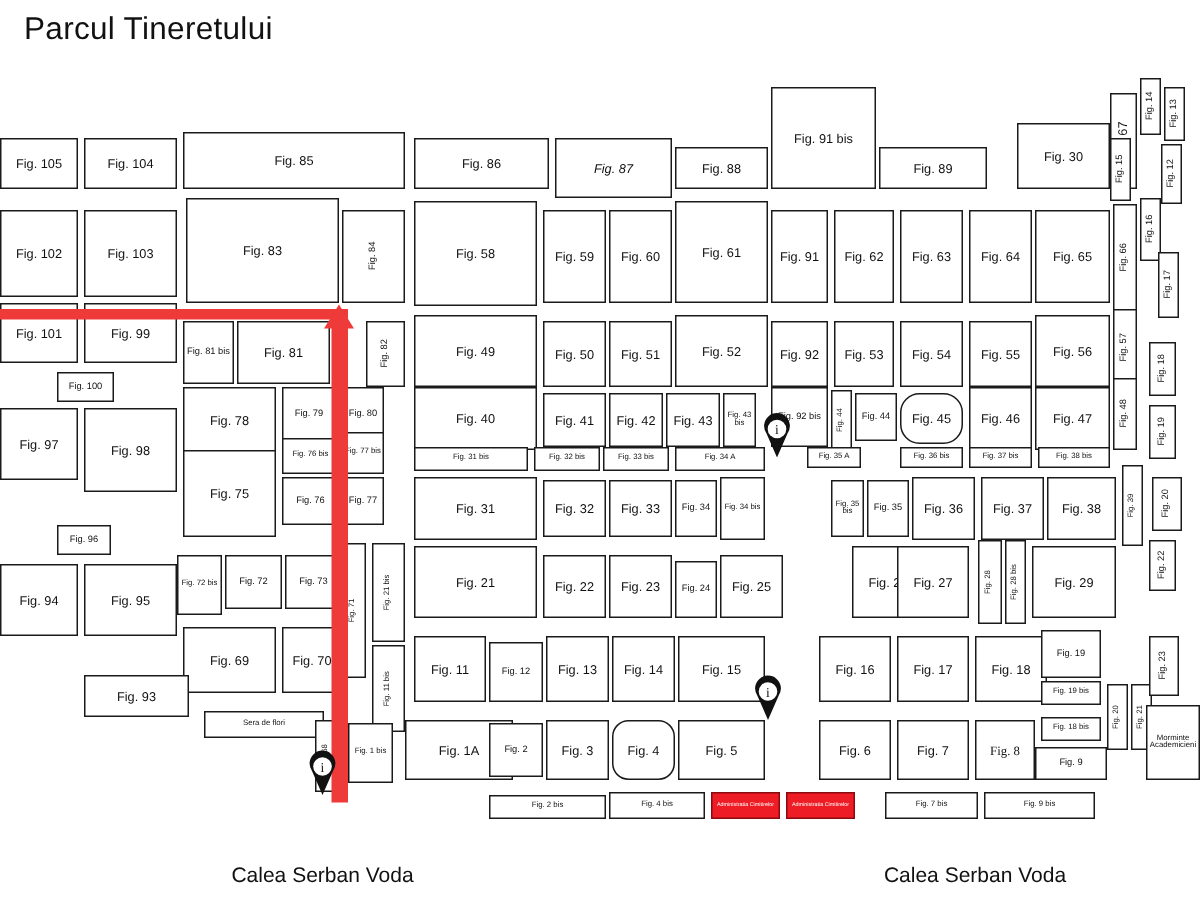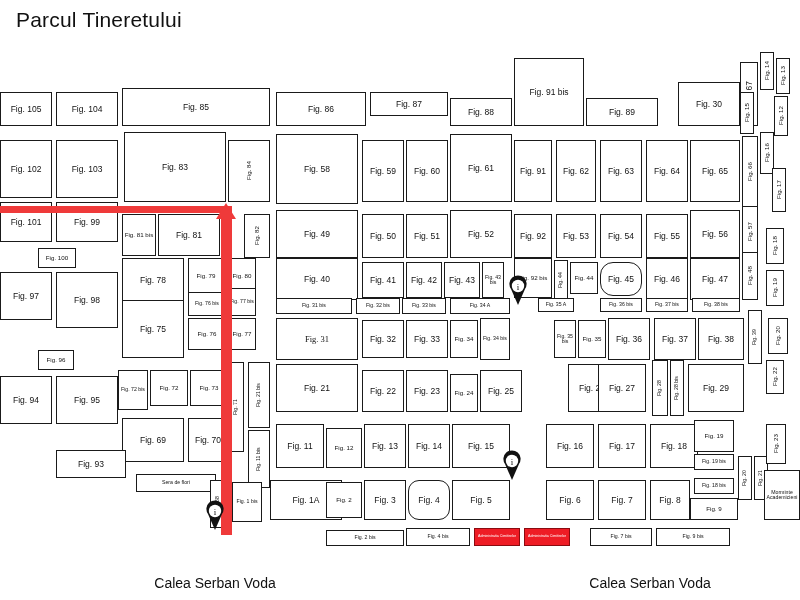--- a/index.html
+++ b/index.html
@@ -35,21 +35,21 @@
   .pin{position:absolute;width:22px;height:30px;}
 </style>
 </head>
 <body>
 
 <div id="map">
     <div class="plot" style="left: 0px; top: 92px; width: 52px; height: 34px;">Fig. 105</div>
     <div class="plot" style="left: 56px; top: 92px; width: 62px; height: 34px;">Fig. 104</div>
     <div class="plot" style="left: 122px; top: 88px; width: 148px; height: 38px;">Fig. 85</div>
     <div class="plot" style="left: 276px; top: 92px; width: 90px; height: 34px;">Fig. 86</div>
-    <div class="plot" style="left: 370px; top: 92px; width: 78px; height: 24px;">Fig. 87</div>
+    <div class="plot" style="left: 370px; top: 92px; width: 78px; height: 40px; font-style: italic;">Fig. 87</div>
     <div class="plot" style="left: 450px; top: 98px; width: 62px; height: 28px;">Fig. 88</div>
     <div class="plot" style="left: 514px; top: 58px; width: 70px; height: 68px;">Fig. 91 bis</div>
     <div class="plot" style="left: 586px; top: 98px; width: 72px; height: 28px;">Fig. 89</div>
     <div class="plot" style="left: 678px; top: 82px; width: 62px; height: 44px;">Fig. 30</div>
     <div class="plot v" style="left: 740px; top: 62px; width: 18px; height: 64px;">Fig. 67</div>
     <div class="plot v sm" style="left: 760px; top: 52px; width: 14px; height: 38px;">Fig. 14</div>
     <div class="plot v sm" style="left: 776px; top: 58px; width: 14px; height: 36px;">Fig. 13</div>
     <div class="plot v sm" style="left: 740px; top: 92px; width: 14px; height: 42px;">Fig. 15</div>
     <div class="plot v sm" style="left: 774px; top: 96px; width: 14px; height: 40px;">Fig. 12</div>
     <div class="plot" style="left: 0px; top: 140px; width: 52px; height: 58px;">Fig. 102</div>
@@ -109,21 +109,21 @@
     <div class="plot xs" style="left: 356px; top: 298px; width: 44px; height: 16px;">Fig. 32 bis</div>
     <div class="plot xs" style="left: 402px; top: 298px; width: 44px; height: 16px;">Fig. 33 bis</div>
     <div class="plot xs" style="left: 450px; top: 298px; width: 60px; height: 16px;">Fig. 34 A</div>
     <div class="plot xs" style="left: 538px; top: 298px; width: 36px; height: 14px;">Fig. 35 A</div>
     <div class="plot xs" style="left: 600px; top: 298px; width: 42px; height: 14px;">Fig. 36 bis</div>
     <div class="plot xs" style="left: 646px; top: 298px; width: 42px; height: 14px;">Fig. 37 bis</div>
     <div class="plot xs" style="left: 692px; top: 298px; width: 48px; height: 14px;">Fig. 38 bis</div>
     <div class="plot" style="left: 122px; top: 300px; width: 62px; height: 58px;">Fig. 75</div>
     <div class="plot sm" style="left: 188px; top: 318px; width: 38px; height: 32px;">Fig. 76</div>
     <div class="plot sm" style="left: 228px; top: 318px; width: 28px; height: 32px;">Fig. 77</div>
-    <div class="plot" style="left: 276px; top: 318px; width: 82px; height: 42px; font-family: Liberation Serif, serif;">Fig. 31</div>
+    <div class="plot" style="left: 276px; top: 318px; width: 82px; height: 42px;">Fig. 31</div>
     <div class="plot" style="left: 362px; top: 320px; width: 42px; height: 38px;">Fig. 32</div>
     <div class="plot" style="left: 406px; top: 320px; width: 42px; height: 38px;">Fig. 33</div>
     <div class="plot sm" style="left: 450px; top: 320px; width: 28px; height: 38px;">Fig. 34</div>
     <div class="plot xs" style="left: 480px; top: 318px; width: 30px; height: 42px;">Fig. 34 bis</div>
     <div class="plot xs" style="left: 554px; top: 320px; width: 22px; height: 38px;">Fig. 35 bis</div>
     <div class="plot sm" style="left: 578px; top: 320px; width: 28px; height: 38px;">Fig. 35</div>
     <div class="plot" style="left: 608px; top: 318px; width: 42px; height: 42px;">Fig. 36</div>
     <div class="plot" style="left: 654px; top: 318px; width: 42px; height: 42px;">Fig. 37</div>
     <div class="plot" style="left: 698px; top: 318px; width: 46px; height: 42px;">Fig. 38</div>
     <div class="plot v xs" style="left: 748px; top: 310px; width: 14px; height: 54px;">Fig. 39</div>
@@ -167,21 +167,21 @@
     <div class="plot xs" style="left: 136px; top: 474px; width: 80px; height: 18px;">Sera de flori</div>
     <div class="plot v xs" style="left: 210px; top: 480px; width: 16px; height: 48px;">Fig. 68</div>
     <div class="plot xs" style="left: 232px; top: 482px; width: 30px; height: 40px;">Fig. 1 bis</div>
     <div class="plot" style="left: 270px; top: 480px; width: 72px; height: 40px;">Fig. 1A</div>
     <div class="plot sm" style="left: 326px; top: 482px; width: 36px; height: 36px;">Fig. 2</div>
     <div class="plot" style="left: 364px; top: 480px; width: 42px; height: 40px;">Fig. 3</div>
     <div class="plot" style="left: 408px; top: 480px; width: 42px; height: 40px; border-radius: 11px;">Fig. 4</div>
     <div class="plot" style="left: 452px; top: 480px; width: 58px; height: 40px;">Fig. 5</div>
     <div class="plot" style="left: 546px; top: 480px; width: 48px; height: 40px;">Fig. 6</div>
     <div class="plot" style="left: 598px; top: 480px; width: 48px; height: 40px;">Fig. 7</div>
-    <div class="plot" style="left: 650px; top: 480px; width: 40px; height: 40px;">Fig. 8</div>
+    <div class="plot" style="left: 650px; top: 480px; width: 40px; height: 40px; font-family: Liberation Serif, serif;">Fig. 8</div>
     <div class="plot sm" style="left: 690px; top: 498px; width: 48px; height: 22px;">Fig. 9</div>
     <div class="plot xs" style="left: 694px; top: 478px; width: 40px; height: 16px;">Fig. 18 bis</div>
     <div class="plot xs" style="left: 764px; top: 470px; width: 36px; height: 50px;">Morminte Academicieni</div>
     <div class="plot xs" style="left: 326px; top: 530px; width: 78px; height: 16px;">Fig. 2 bis</div>
     <div class="plot xs" style="left: 406px; top: 528px; width: 64px; height: 18px;">Fig. 4 bis</div>
     <div class="plot red" style="left: 474px; top: 528px; width: 46px; height: 18px;">Administratia Cimitirelor</div>
     <div class="plot red" style="left: 524px; top: 528px; width: 46px; height: 18px;">Administratia Cimitirelor</div>
     <div class="plot xs" style="left: 590px; top: 528px; width: 62px; height: 18px;">Fig. 7 bis</div>
     <div class="plot xs" style="left: 656px; top: 528px; width: 74px; height: 18px;">Fig. 9 bis</div>
     <div class="route" style="left: 221px; top: 210px; width: 11px; height: 325px; background: rgb(239, 58, 58);"></div>

